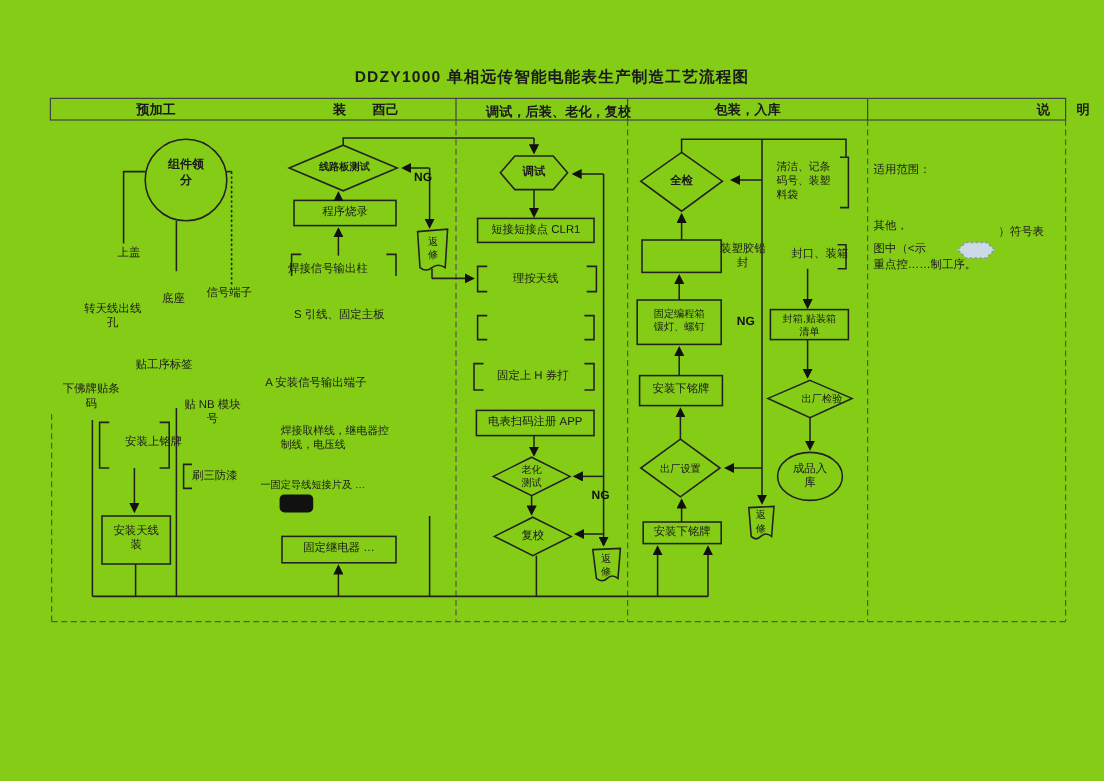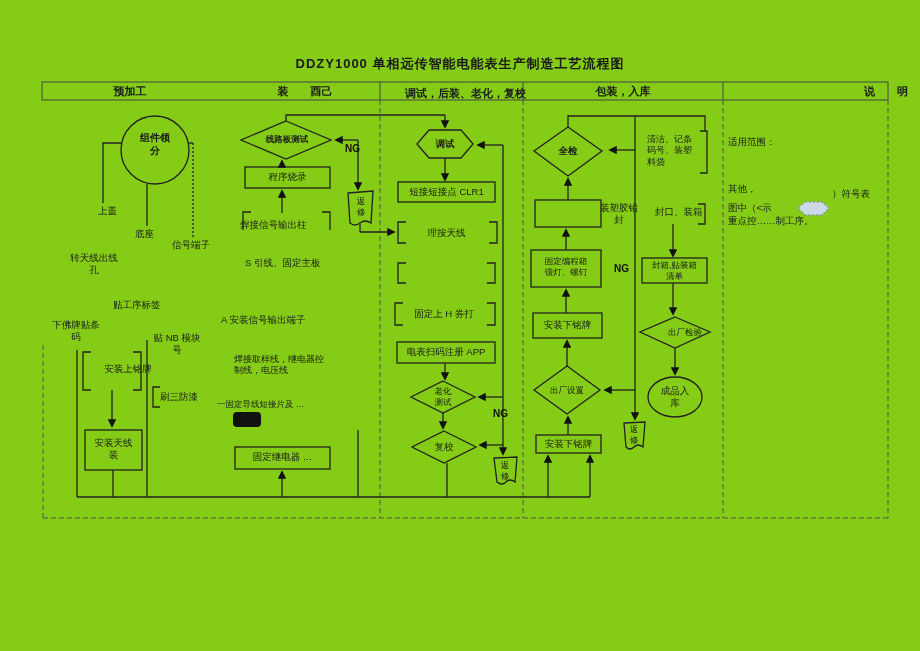--- a/index.html
+++ b/index.html
@@ -143,21 +143,21 @@
 
   <div class="hdr" style="left:60px;width:140px;text-align:center;">预加工</div>
   <div class="hdr" style="left:245px;width:120px;text-align:center;">装　　酉己</div>
   <div class="hdr s9" style="left:405px;top:86px;width:140px;font-weight:bold;">调试，后装、老化，复校</div>
   <div class="hdr" style="left:523px;width:200px;text-align:center;">包装，入库</div>
   <div class="hdr" style="left:723px;width:185px;text-align:right;">说　　明</div>
 
   <div class="lbl c b" style="left:127px;top:132px;width:56px;font-size:10px;">组件领
 分</div>
   <div class="lbl" style="left:98px;top:205px;width:34px;">上盖</div>
-  <div class="lbl" style="left:135px;top:228px;width:34px;">底座</div>
+  <div class="lbl" style="left:135px;top:244px;width:34px;">底座</div>
   <div class="lbl" style="left:172px;top:239px;width:48px;">信号端子</div>
   <div class="lbl c" style="left:55px;top:252px;width:78px;">转天线出线
 孔</div>
   <div class="lbl" style="left:113px;top:299px;width:70px;">贴工序标签</div>
   <div class="lbl c" style="left:44px;top:319px;width:64px;">下佛牌贴条
 码</div>
   <div class="lbl c" style="left:148px;top:332px;width:58px;">贴 NB 模块
 号</div>
   <div class="lbl c" style="left:99px;top:363px;width:58px;">安装上铭牌</div>
   <div class="lbl" style="left:160px;top:391px;width:50px;">刷三防漆</div>
@@ -188,21 +188,21 @@
   <div class="ng" style="left:493px;top:408px;">NG</div>
   <div class="lbl c s8" style="left:496px;top:460px;width:18px;">返
 修</div>
 
   <div class="lbl c b" style="left:536px;top:145px;width:64px;">全检</div>
   <div class="lbl s9" style="left:647px;top:134px;width:56px;">清洁、记条
 码号、装塑
 料袋</div>
   <div class="lbl c" style="left:537px;top:202px;width:76px;margin-left:44px;">装塑胶铅
 封</div>
-  <div class="lbl" style="left:655px;top:206px;width:52px;">封口、装箱</div>
+  <div class="lbl" style="left:655px;top:206px;width:52px;text-align:right;">封口、装箱</div>
   <div class="lbl c s8" style="left:643px;top:260px;width:63px;">封箱,贴装箱
 清单</div>
   <div class="ng" style="left:614px;top:263px;">NG</div>
   <div class="lbl c s8" style="left:532px;top:256px;width:68px;">固定编程箱
 镶灯、螺钉</div>
   <div class="lbl c" style="left:534px;top:319px;width:67px;">安装下铭牌</div>
   <div class="lbl c s8" style="left:537px;top:385px;width:60px;">出厂设置</div>
   <div class="lbl c s8" style="left:643px;top:327px;width:84px;">出厂检验</div>
   <div class="lbl c" style="left:652px;top:385px;width:46px;">成品入
 库</div>

